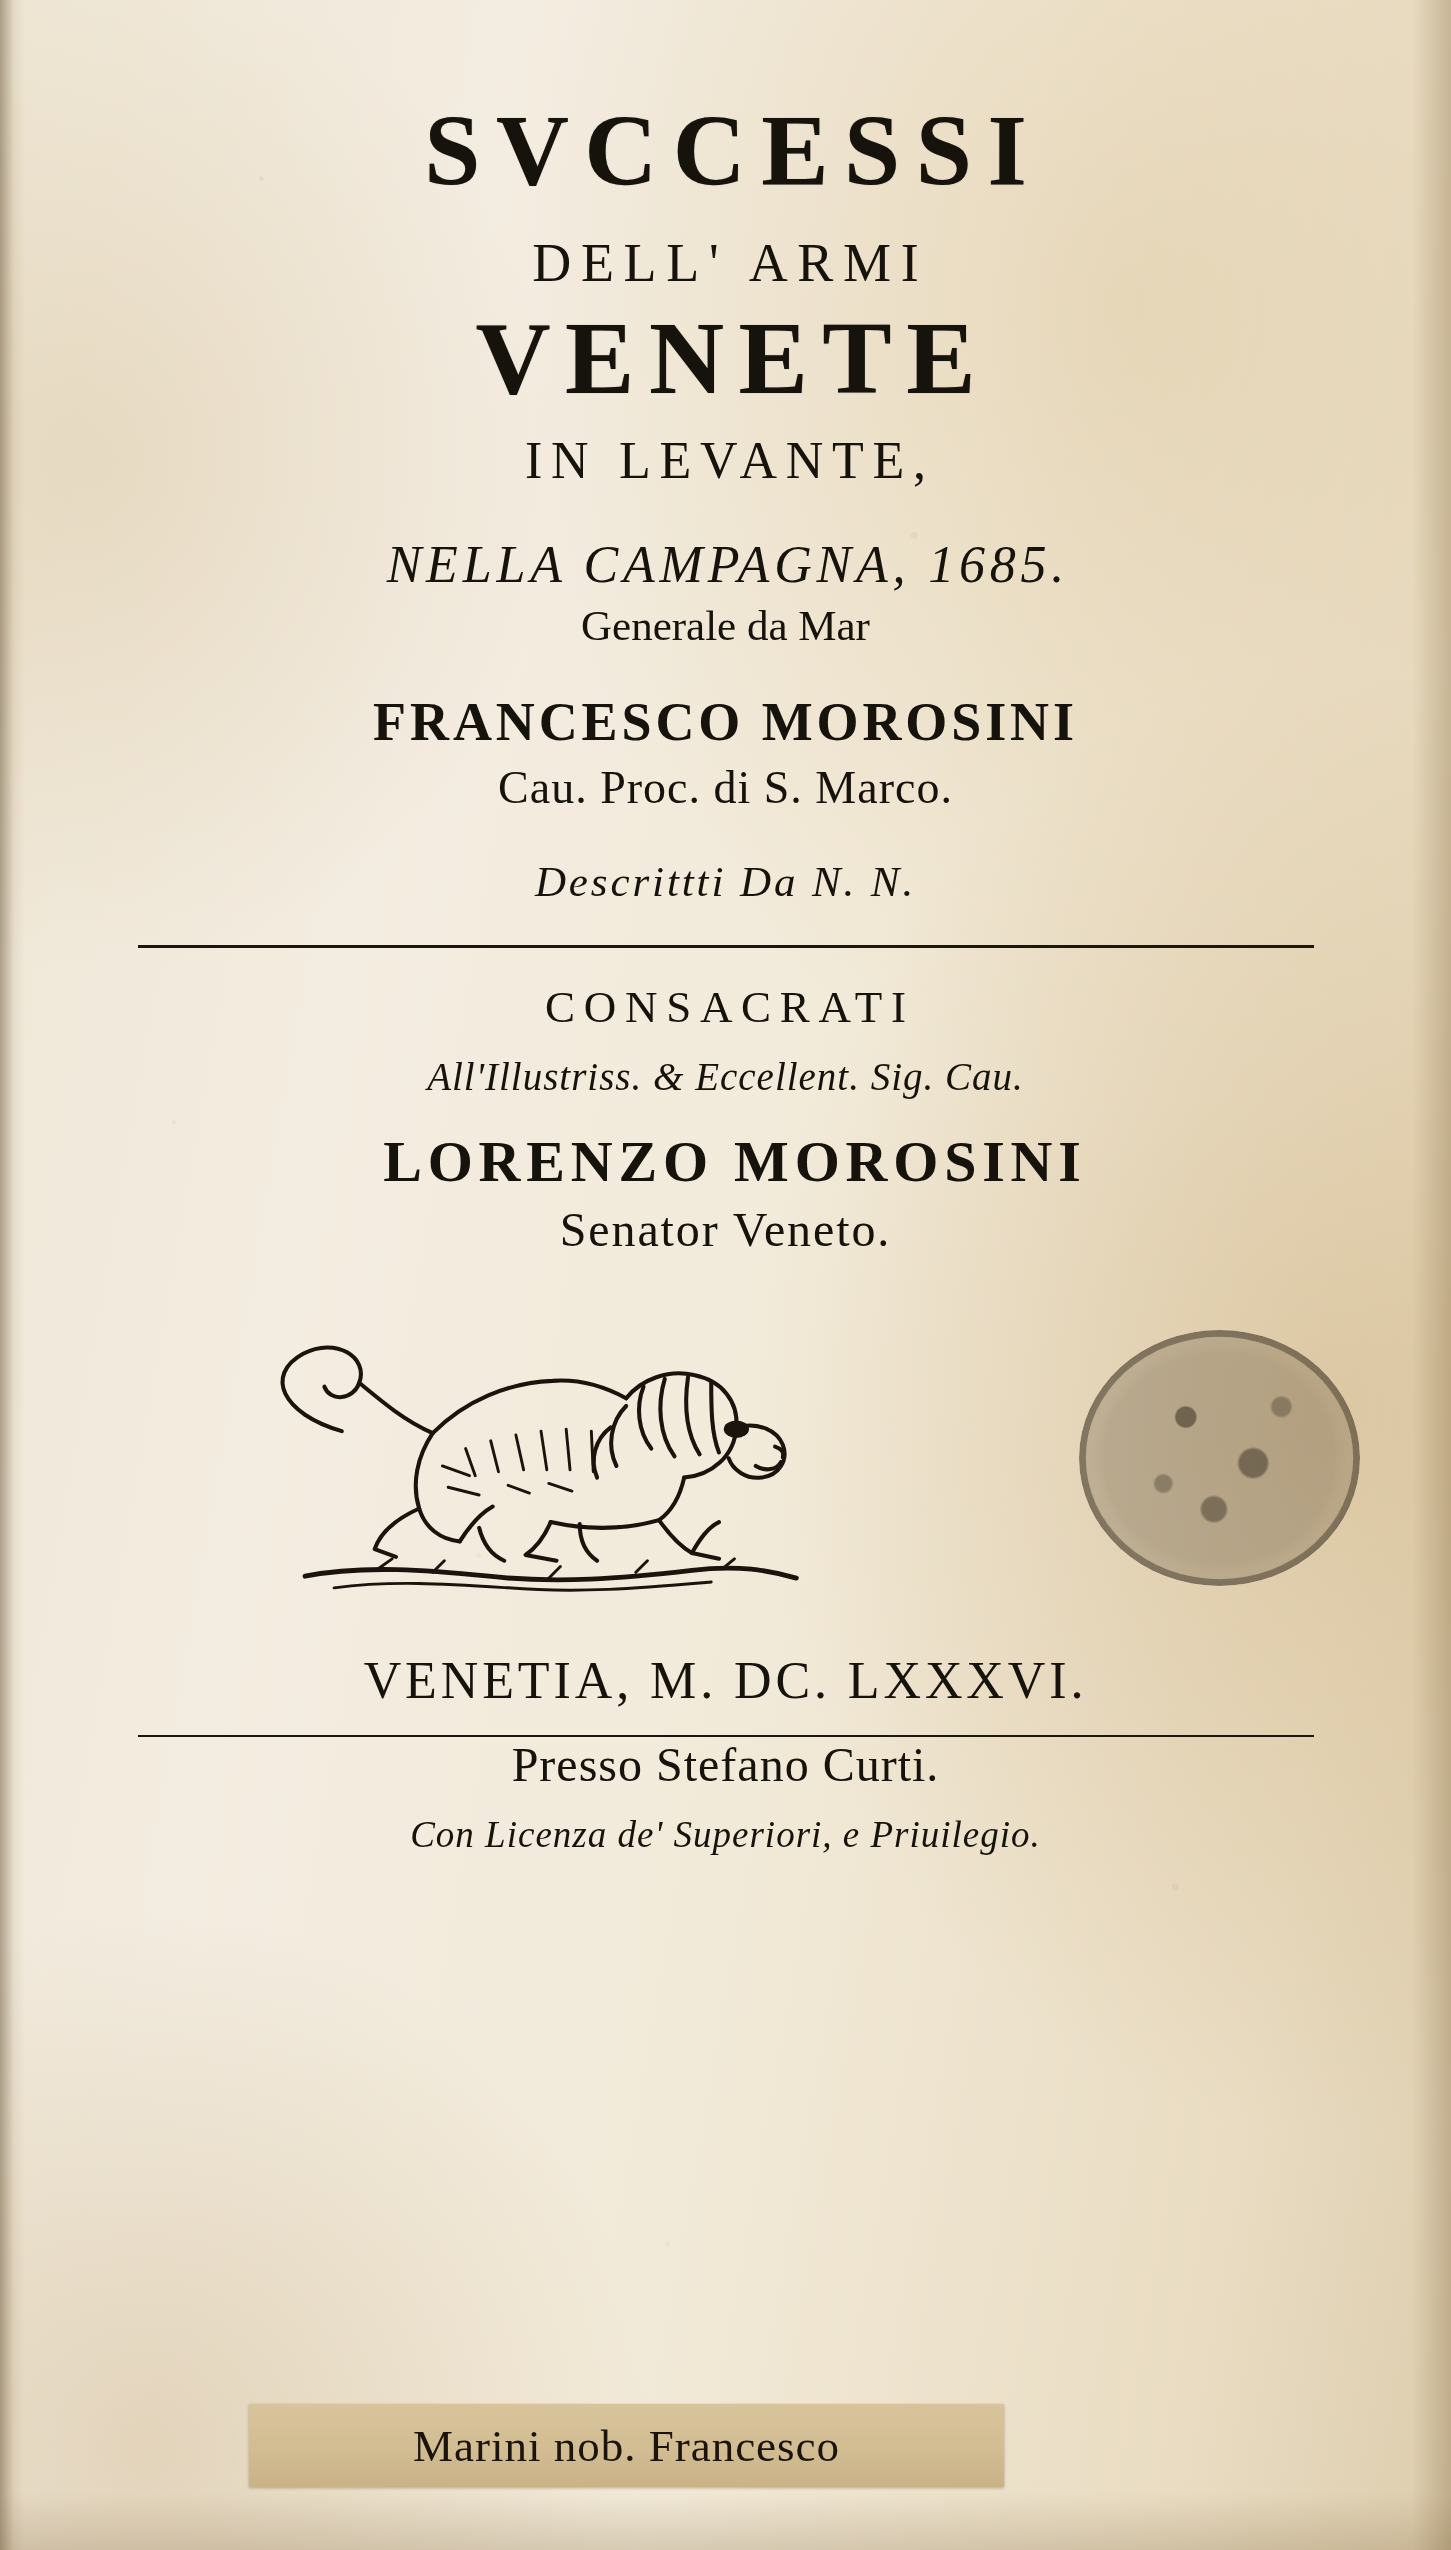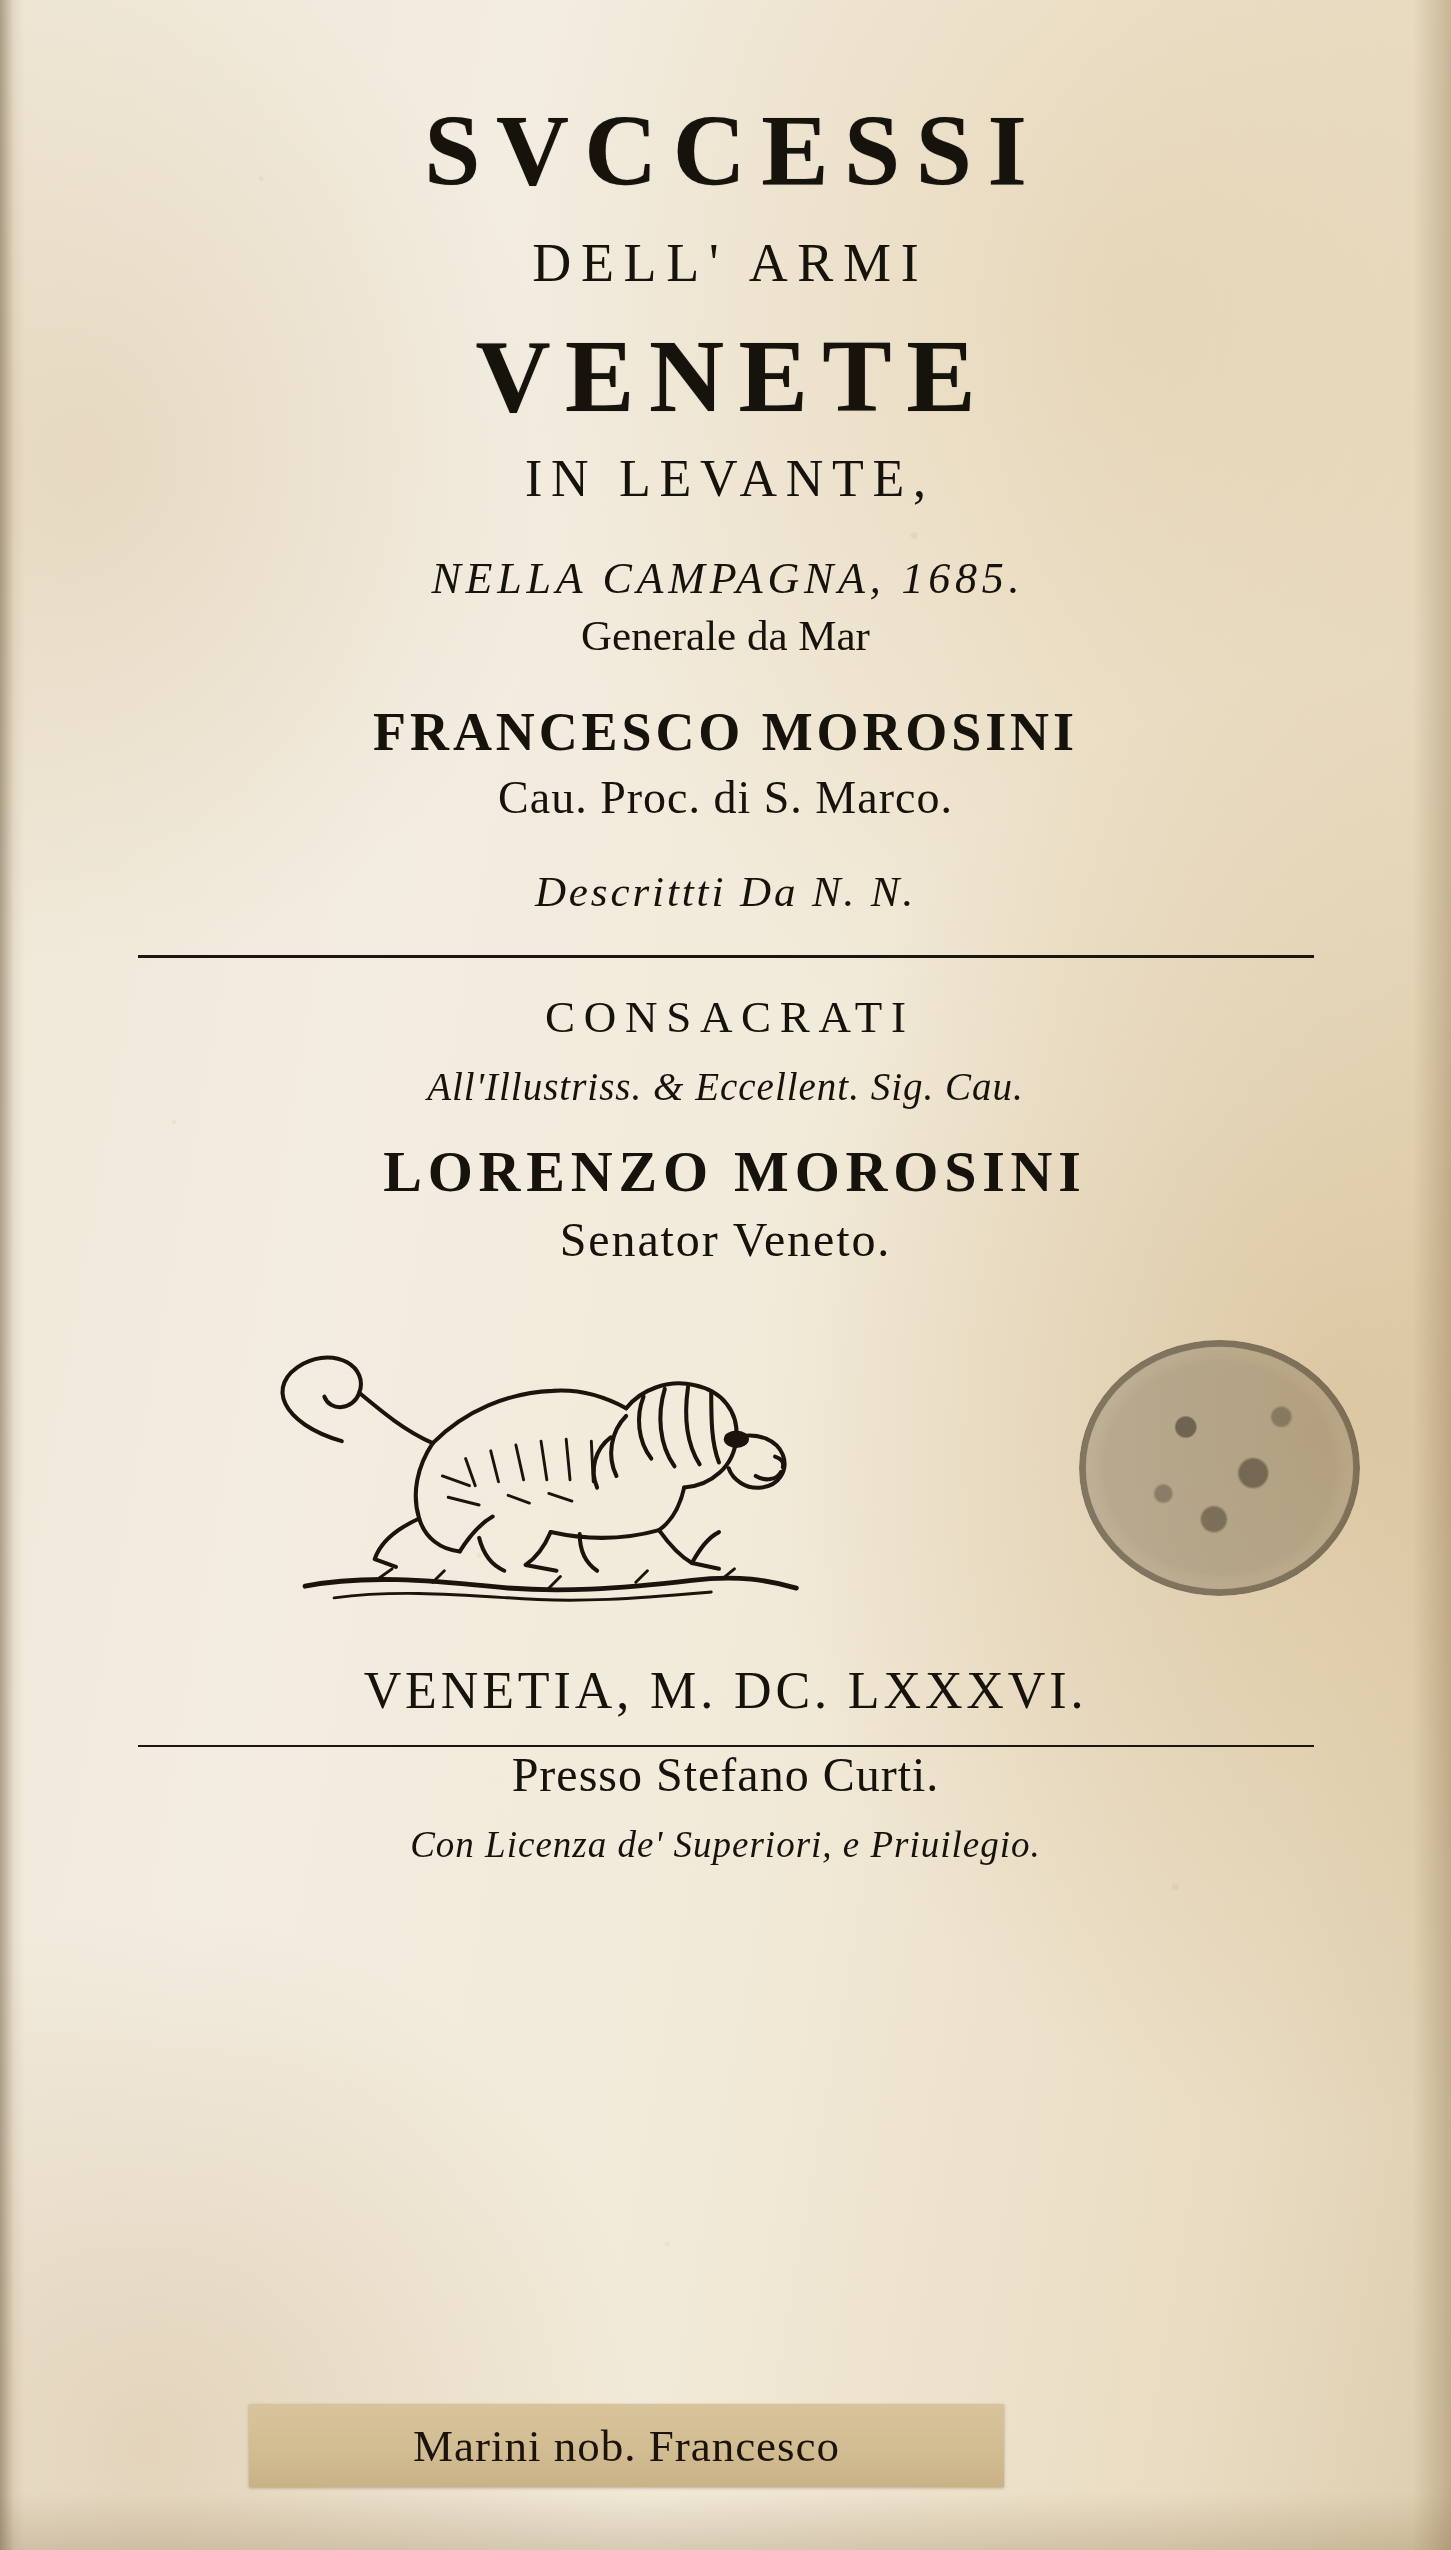--- a/index.html
+++ b/index.html
@@ -80,32 +80,32 @@
     font-size: 54px;
     letter-spacing: 9.7px;
     font-weight: 400;
     margin-top: 23px;
     text-indent: 9.7px;
   }
   .t-venete {
     font-size: 104px;
     letter-spacing: 14.5px;
     font-weight: 700;
-    margin-top: 22px;
+    margin-top: 4px;
     text-indent: 14.5px;
     text-shadow: 0 0 1px rgba(0,0,0,.4);
   }
   .t-inlevante {
     font-size: 52px;
     letter-spacing: 8.7px;
     margin-top: 13.5px;
     text-indent: 8.7px;
   }
   .t-campagna {
-    font-size: 44px;
+    font-size: 52px;
     letter-spacing: 4.8px;
     font-style: italic;
     margin-top: 45px;
     text-indent: 4.8px;
   }
   .t-sotto {
     font-size: 43px;
     letter-spacing: 0px;
     margin-top: 45px;
   }

